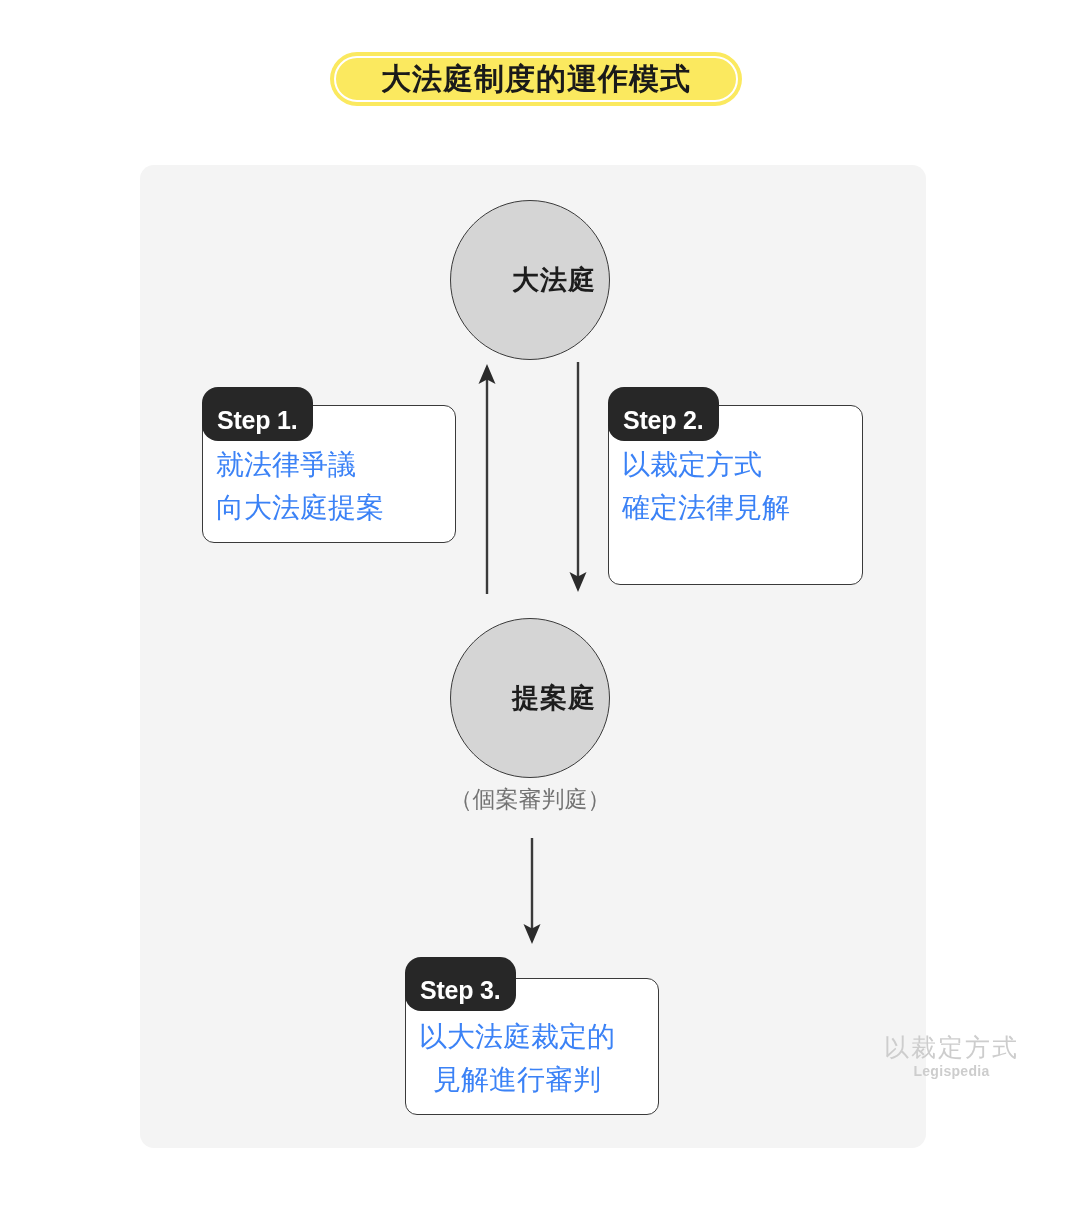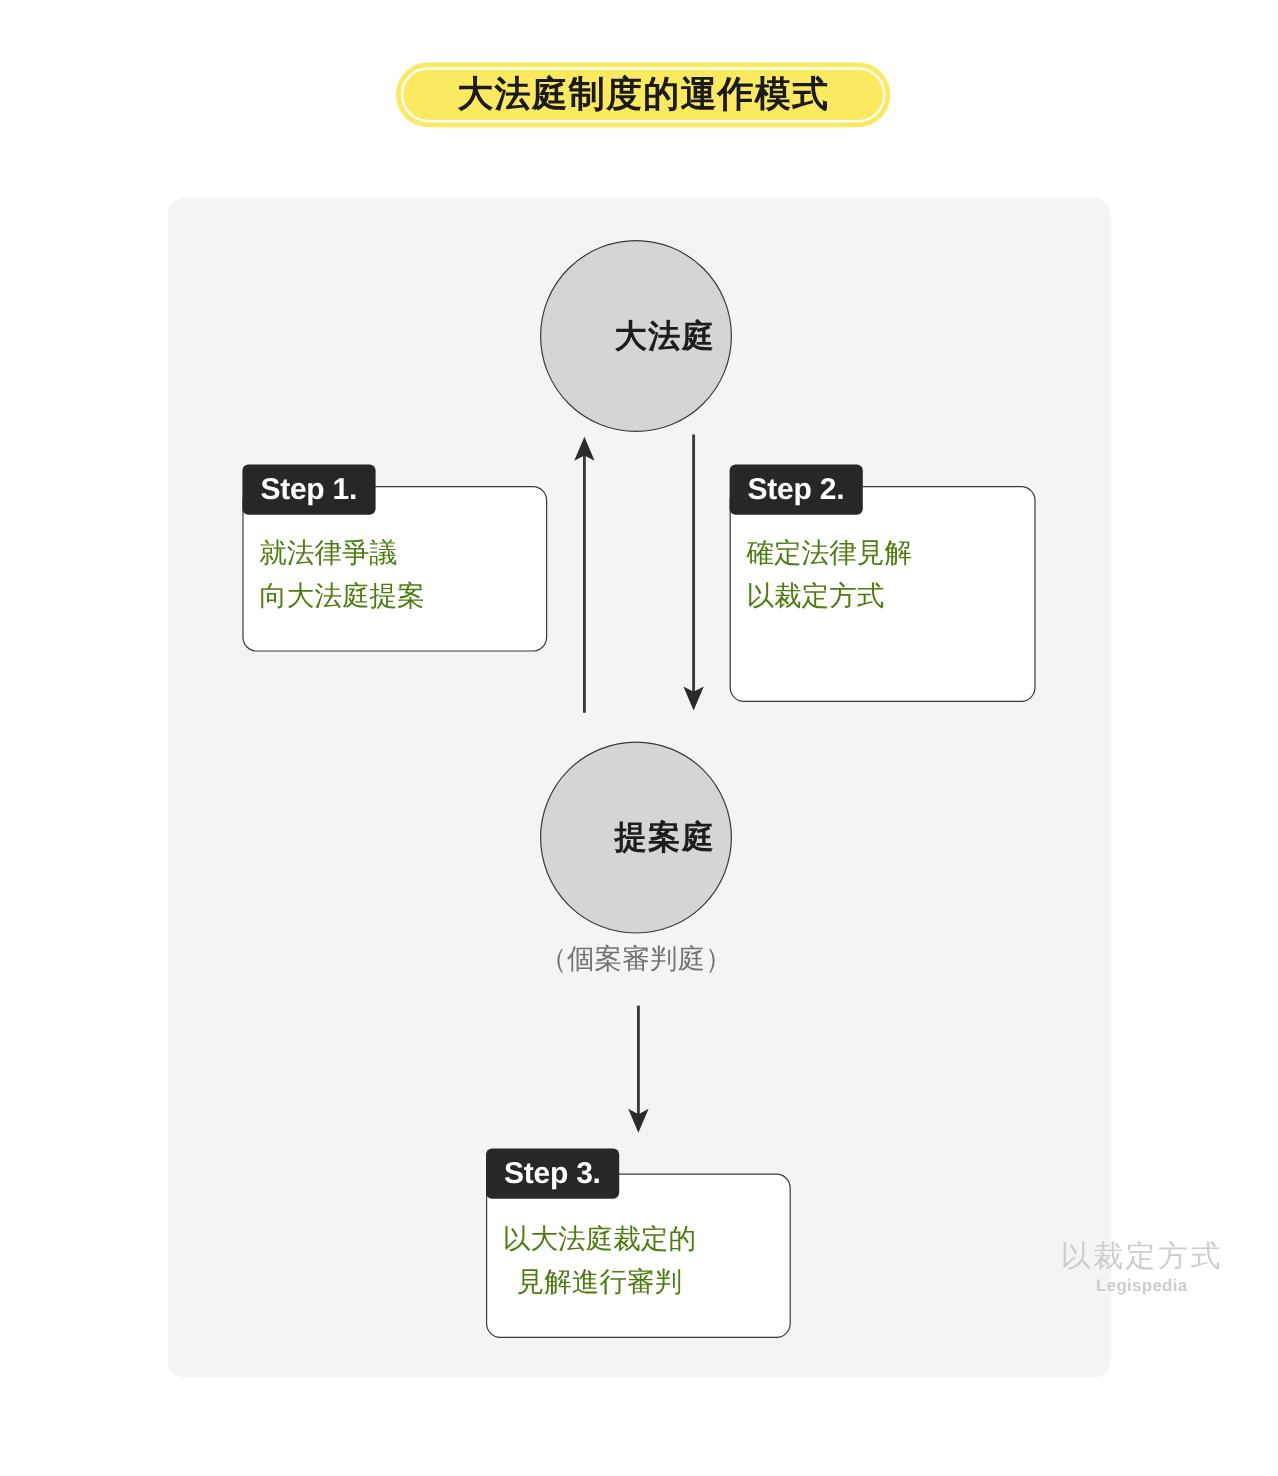--- a/index.html
+++ b/index.html
@@ -104,38 +104,38 @@
     left: 0;
     background: #ffffff;
     border: 1.6px solid #3a3a3a;
     border-radius: 12px;
   }
   .step-tab {
     position: absolute;
     left: 0;
     top: 0;
     background: #272727;
-    border-radius: 5px;
-    padding: 8px 15px 8px 15px;
+    border-radius: 16px;
+    padding: 20px 15px 8px 15px;
     z-index: 3;
     text-align: right;
   }
   .step-tab-label {
     font-size: 25px;
     font-weight: bold;
     color: #ffffff;
     line-height: 1.05;
     white-space: nowrap;
     letter-spacing: -0.2px;
   }
   .step-lines {
     position: absolute;
     z-index: 2;
-    font-size: 23px;
-    color: #4d7c0f;
+    font-size: 28px;
+    color: #3b82f6;
     line-height: 1.55;
     white-space: nowrap;
   }
 
   
   #step-1 { left: 202px; top: 387px; }
   #step-1 .step-body  { top: 18px;  width: 254px; height: 138px; }
   #step-1 .step-lines { left: 14px; top: 56px; }
   
   #step-2 { left: 608px; top: 387px; }
@@ -203,22 +203,22 @@
       <div>向大法庭提案</div>
     </div>
   </div>
 
   <div class="step-card" id="step-2">
     <div class="step-body"></div>
     <div class="step-tab">
       <span class="step-tab-label">Step 2.</span>
     </div>
     <div class="step-lines">
+      <div>以裁定方式</div>
       <div>確定法律見解</div>
-      <div>以裁定方式</div>
     </div>
   </div>
 
   <div class="step-card" id="step-3">
     <div class="step-body"></div>
     <div class="step-tab">
       <span class="step-tab-label">Step 3.</span>
     </div>
     <div class="step-lines">
       <div>以大法庭裁定的</div>

